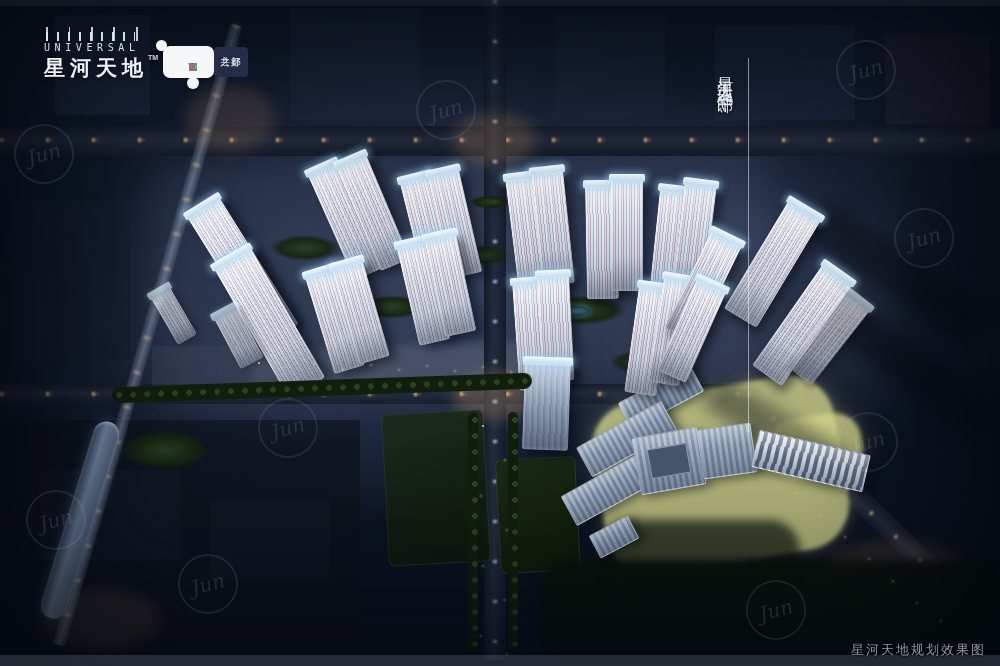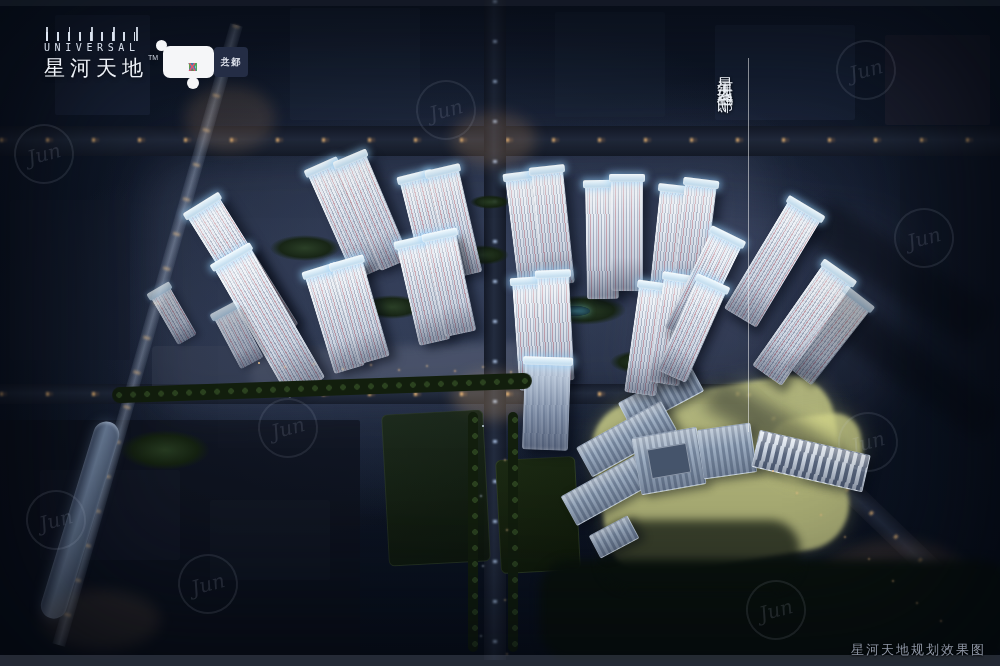--- a/index.html
+++ b/index.html
@@ -71,21 +71,21 @@
     font:italic 20px "DejaVu Serif",serif;color:rgba(205,220,240,.13);
     transform:rotate(-15deg);z-index:45;}
   
   .logo{left:44px;top:32px;z-index:50;}
   .logo-bars{position:absolute;left:2px;top:0;width:98px;height:9px;
     background:repeating-linear-gradient(90deg,rgba(225,233,245,.95) 0 1.5px,rgba(0,0,0,0) 1.5px 11px);}
   .logo-bars2{position:absolute;left:2px;top:-5px;width:98px;height:14px;
     background:repeating-linear-gradient(90deg,rgba(225,233,245,.85) 0 1.5px,rgba(0,0,0,0) 1.5px 22.5px);}
   .logo-universal{position:absolute;left:0;top:10px;font-family:"DejaVu Sans Mono",monospace;
     font-size:10px;letter-spacing:4.6px;color:#d8e0ec;white-space:nowrap;}
-  .logo-cn{position:absolute;left:0;top:22px;font-size:21px;font-weight:400;letter-spacing:5px;
+  .logo-cn{position:absolute;left:0;top:22px;font-size:21px;font-weight:700;letter-spacing:5px;
     color:#eef2f8;text-shadow:0 1px 4px rgba(0,0,0,.6);white-space:nowrap;}
   .logo-cn sup{font-size:7px;color:#cfd6e2;letter-spacing:0;}
   .badge{left:156px;top:40px;width:96px;height:52px;z-index:50;}
   .bcirc{width:11px;height:11px;border-radius:50%;background:#f5f6f8;left:0;top:0;}
   .bcirc2{width:12px;height:12px;border-radius:50%;background:#f5f6f8;left:31px;top:37px;}
   .bwhite{left:7px;top:6px;width:51px;height:32px;background:#f5f6f8;border-radius:7px;
     display:flex;flex-direction:column;align-items:center;justify-content:center;line-height:1;}
   .brow{position:static;font-weight:800;font-size:11px;letter-spacing:.5px;}
   .lc{position:static;}
   .lcC{color:#e2483d;} .lcI{color:#eda33b;} .lcT{color:#1ea08a;} .lcY{color:#d44553;}

